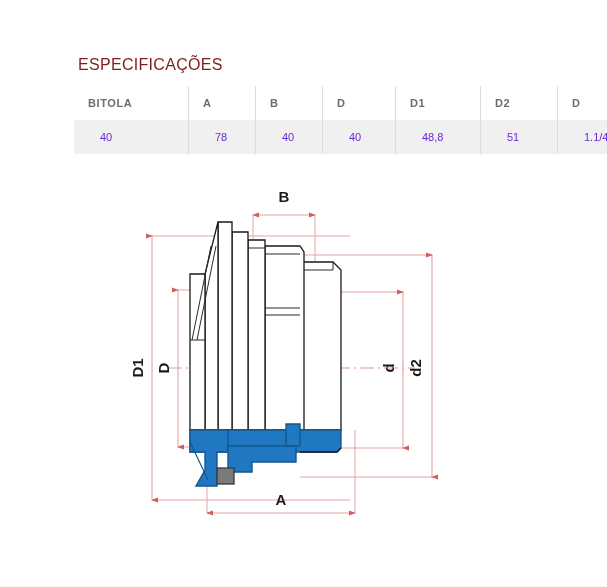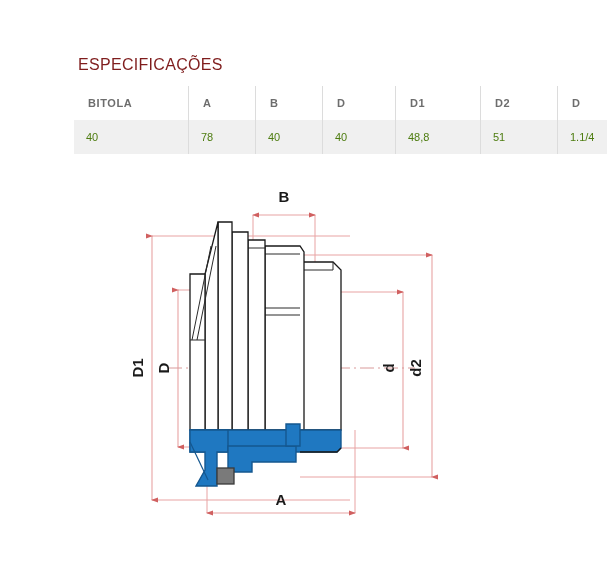--- a/index.html
+++ b/index.html
@@ -53,23 +53,23 @@
     height: 34px;
     font-weight: 700;
     color: #6d6d6d;
     letter-spacing: 0.6px;
     background: #ffffff;
     padding-left: 14px;
   }
   #spec-table tbody td {
     height: 34px;
     font-weight: 400;
-    color: #4d7c0f;
+    color: #6d28d9;
     background: #f0f0f0;
-    padding-left: 12px;
+    padding-left: 26px;
   }
   .col-bitola { width: 100px; }
   .col-a  { width: 52px; }
   .col-b  { width: 52px; }
   .col-d  { width: 58px; }
   .col-d1 { width: 70px; }
   .col-d2 { width: 62px; }
   .col-dd { width: 62px; }
 
   

